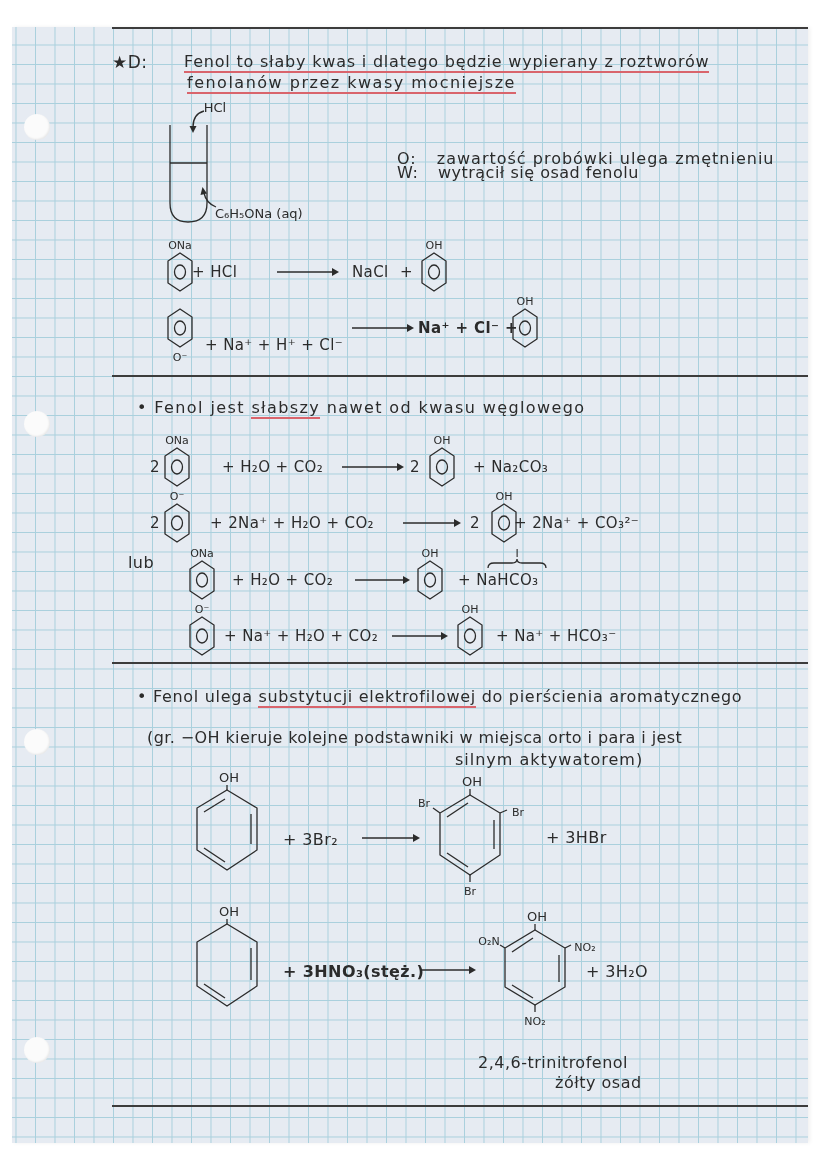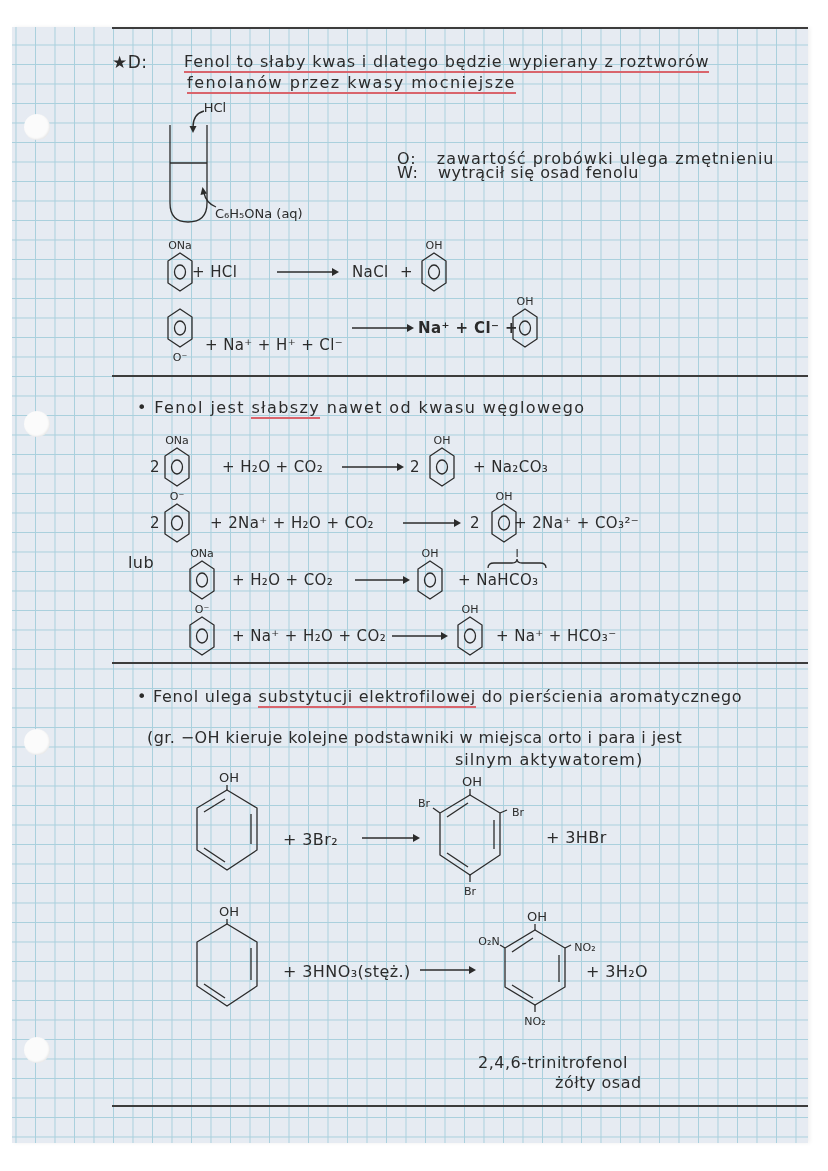--- a/index.html
+++ b/index.html
@@ -189,21 +189,21 @@
 <svg class="chem" style="left:486px;top:548px;" width="62" height="24">
   <text x="31" y="9">I</text>
   <path d="M2,20 Q2,15 8,15 L26,15 Q31,15 31,11 Q31,15 36,15 L54,15 Q60,15 60,20"></path>
 </svg>
 
 <svg class="chem" style="left:185px;top:602px;" width="34" height="58">
   <text x="17" y="11">O⁻</text>
   <polygon points="17,15 29,23 29,45 17,53 5,45 5,23"></polygon>
     <ellipse cx="17" cy="34" rx="5.5" ry="7"></ellipse>
 </svg>
-<div class="t" style="left:232px;top:626px;text-align:center;">+ Na⁺ + H₂O + CO₂</div>
+<div class="t" style="left:224px;top:626px;text-align:center;">+ Na⁺ + H₂O + CO₂</div>
 <svg class="chem" style="left:392px;top:631px;" width="56" height="10">
   <line x1="0" y1="5" x2="49" y2="5"></line>
     <polygon class="head" points="49,1 56,5 49,9"></polygon>
 </svg>
 <svg class="chem" style="left:453px;top:602px;" width="34" height="58">
   <text x="17" y="11">OH</text>
   <polygon points="17,15 29,23 29,45 17,53 5,45 5,23"></polygon>
     <ellipse cx="17" cy="34" rx="5.5" ry="7"></ellipse>
 </svg>
 <div class="t" style="left:496px;top:626px;">+ Na⁺ + HCO₃⁻</div>
@@ -244,21 +244,21 @@
 </svg>
 <div class="t" style="left:546px;top:828px;font-size:16px;">+ 3HBr</div>
 
 <svg class="chem" style="left:190px;top:902px;" width="75" height="112">
   <text class="big" x="39" y="14">OH</text>
   <line x1="37" y1="22" x2="37" y2="17"></line>
   <polygon points="37,22 67,40 67,84 37,104 7,84 7,40"></polygon>
   <line x1="61" y1="46" x2="61" y2="78"></line>
   <line x1="35" y1="96" x2="14" y2="82"></line>
 </svg>
-<div class="t" style="left:283px;top:962px;font-size:16px;">+ 3HNO₃(stęż.)</div>
+<div class="t" style="left:283px;top:962px;font-size:16px;font-weight:bold;">+ 3HNO₃(stęż.)</div>
 <svg class="chem" style="left:420px;top:965px;" width="56" height="10">
   <line x1="0" y1="5" x2="49" y2="5"></line>
     <polygon class="head" points="49,1 56,5 49,9"></polygon>
 </svg>
 <svg class="chem" style="left:470px;top:905px;" width="140" height="130">
   <text class="big" x="67" y="16">OH</text>
   <line x1="65" y1="25" x2="65" y2="19"></line>
   <polygon points="65,25 95,43 95,82 65,100 35,82 35,43"></polygon>
   <line x1="42" y1="47" x2="63" y2="33"></line>
   <line x1="89" y1="50" x2="89" y2="77"></line>

